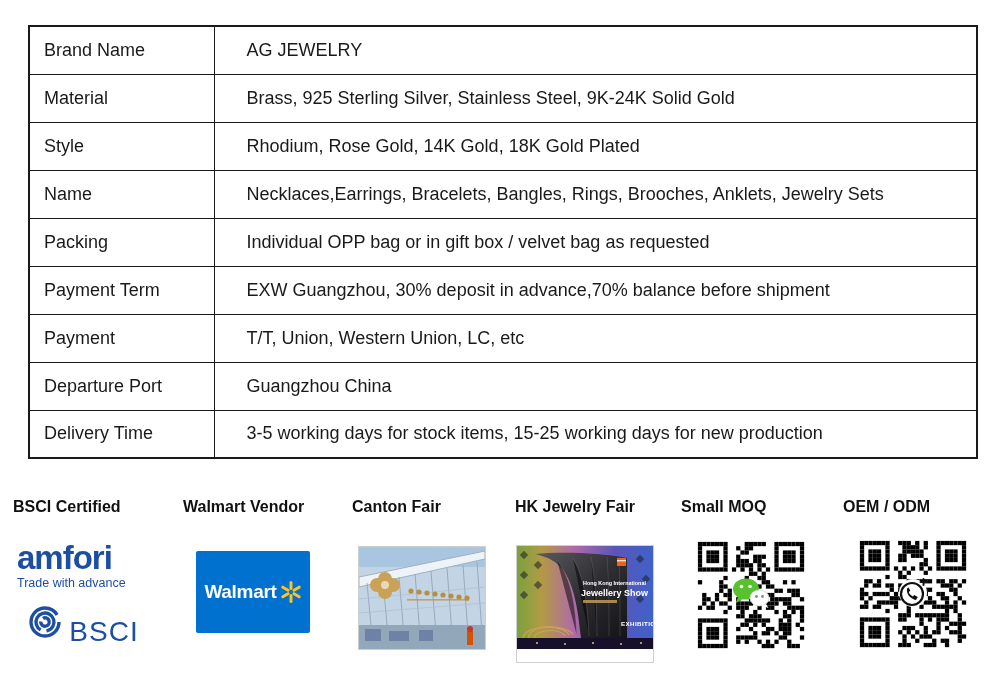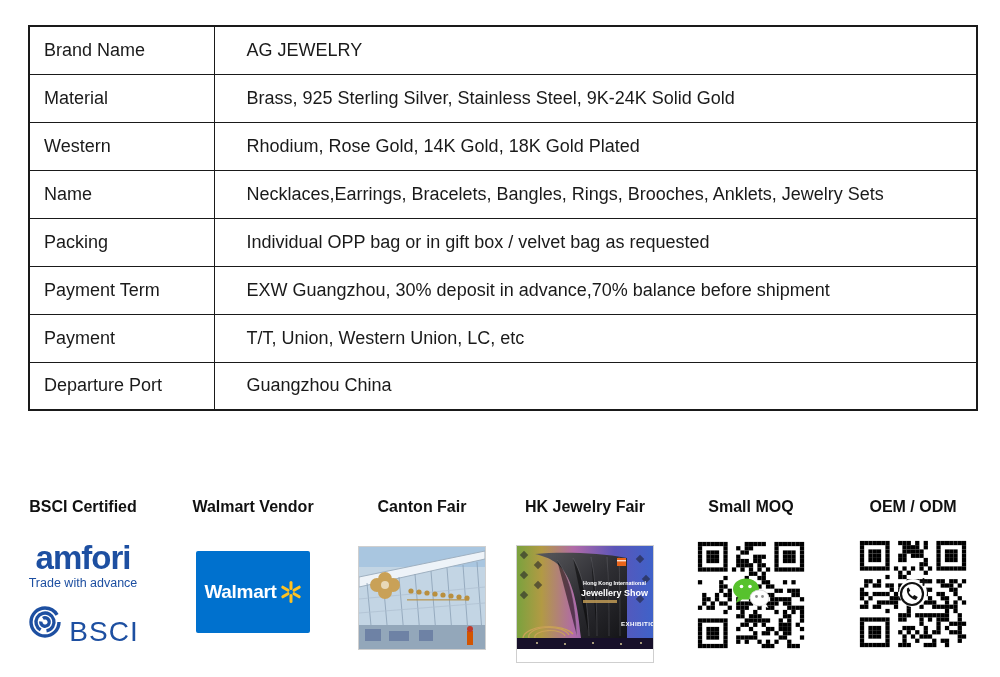--- a/index.html
+++ b/index.html
@@ -10,21 +10,21 @@
   table.spec { position:absolute; left:28px; top:25px; width:950px; border-collapse:collapse; table-layout:fixed;border-radius:20px; }
   table.spec td {
     border:1.5px solid #1a1a1a; height:48px; font-size:18px; color:#1a1a1a;
     vertical-align:middle; white-space:nowrap; overflow:hidden;
   }
   table.spec { border:2px solid #1a1a1a; }
   td.spec-label { width:185px; padding-left:14px; }
   td.spec-value { padding-left:32px; }
 
   
-  .badge { position:absolute; top:497px; width:140px; height:170px; text-align:center; }
+  .badge { position:absolute; top:497px; width:140px; height:170px; text-align:left; }
   .badge-label { font-size:16px; font-weight:bold; color:#111; line-height:20px; white-space:nowrap; }
   .badge-img { position:absolute; left:50%; transform:translateX(-50%); }
 
   
   .amfori-wrap { top:44px; width:132px; color:#1d4fa1; }
   .amfori-word { font-size:33px; font-weight:bold; letter-spacing:-1px; line-height:34px; }
   .amfori-tag  { font-size:12.5px; line-height:15px; margin-top:1px; }
   .bsci-row { display:flex; align-items:center; justify-content:center; margin-top:6px; }
   .bsci-text { font-size:28px; letter-spacing:1px; margin-left:6px; line-height:30px;margin-top:20px; }
 
@@ -53,21 +53,21 @@
     <tbody>
       <tr>
         <td class="spec-label">Brand Name</td>
         <td class="spec-value">AG JEWELRY</td>
       </tr>
       <tr>
         <td class="spec-label">Material</td>
         <td class="spec-value">Brass, 925 Sterling Silver, Stainless Steel, 9K-24K Solid Gold</td>
       </tr>
       <tr>
-        <td class="spec-label">Western</td>
+        <td class="spec-label">Style</td>
         <td class="spec-value">Rhodium, Rose Gold, 14K Gold, 18K Gold Plated</td>
       </tr>
       <tr>
         <td class="spec-label">Name</td>
         <td class="spec-value">Necklaces,Earrings, Bracelets, Bangles, Rings, Brooches, Anklets, Jewelry Sets</td>
       </tr>
       <tr>
         <td class="spec-label">Packing</td>
         <td class="spec-value">Individual OPP bag or in gift box / velvet bag as requested</td>
       </tr>
@@ -75,20 +75,24 @@
         <td class="spec-label">Payment Term</td>
         <td class="spec-value">EXW Guangzhou, 30% deposit in advance,70% balance before shipment</td>
       </tr>
       <tr>
         <td class="spec-label">Payment</td>
         <td class="spec-value">T/T, Union, Western Union, LC, etc</td>
       </tr>
       <tr>
         <td class="spec-label">Departure Port</td>
         <td class="spec-value">Guangzhou China</td>
+      </tr>
+      <tr>
+        <td class="spec-label">Delivery Time</td>
+        <td class="spec-value">3-5 working days for stock items, 15-25 working days for new production</td>
       </tr>
     </tbody>
   </table>
 
   <div class="badge" style="left:13px;">
     <div class="badge-label">BSCI Certified</div>
     <div class="badge-img amfori-wrap">
       <div class="amfori-word">amfori</div>
       <div class="amfori-tag">Trade with advance</div>
       <div class="bsci-row">

